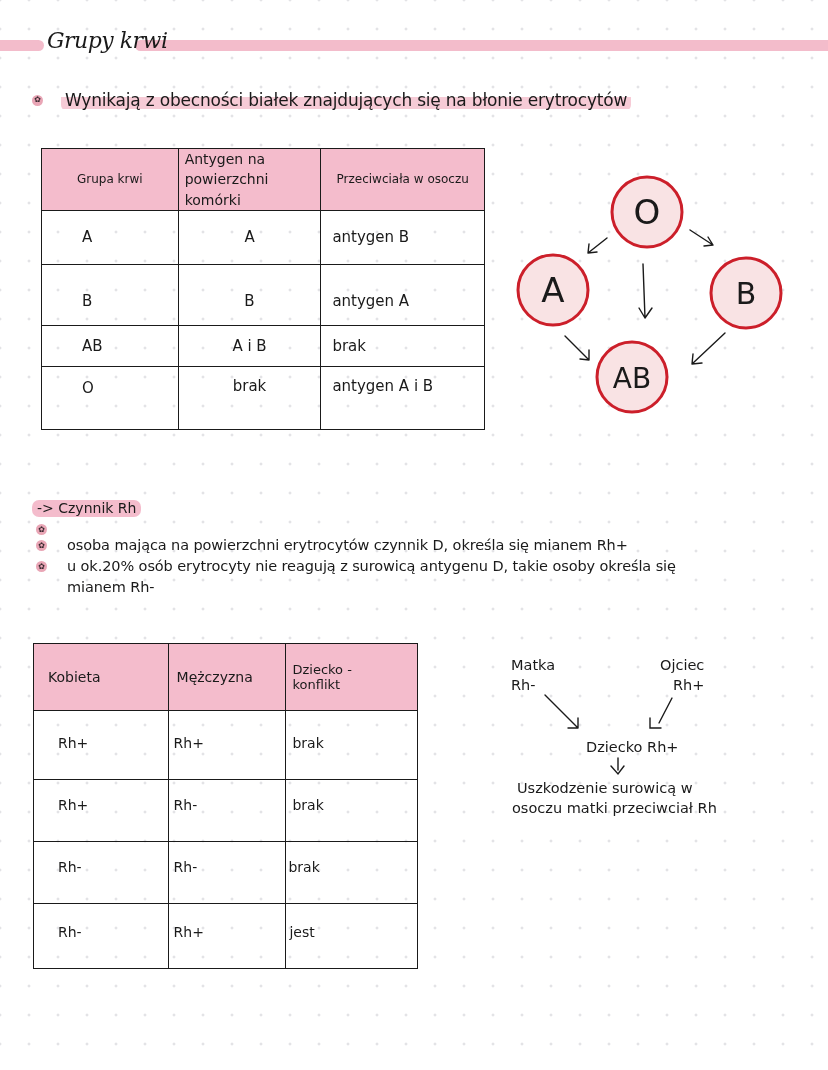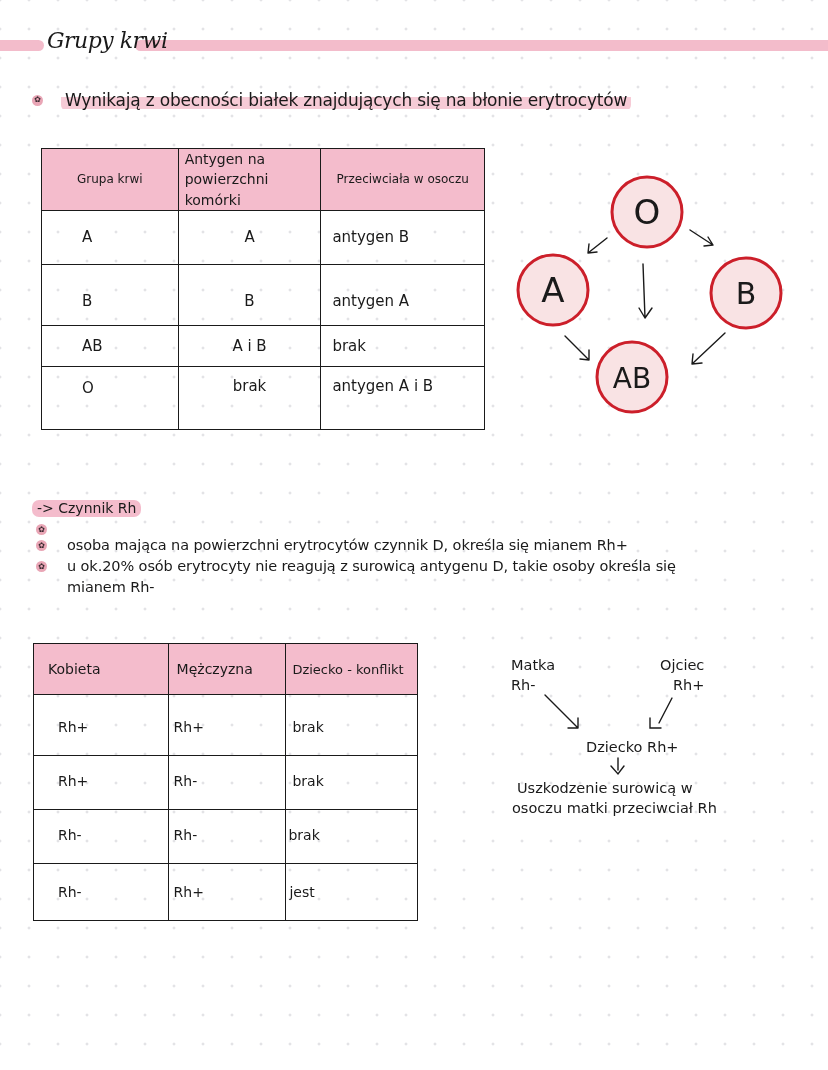--- a/index.html
+++ b/index.html
@@ -41,21 +41,21 @@
   .diagram { left: 500px; top: 160px; width: 300px; height: 260px; }
 
   
   .rh-heading { left: 32px; top: 500px; font-size: 14px; padding: 0 5px; background: #f4bccc; border-radius: 7px; line-height: 17px; }
   .rh-list { left: 36px; top: 519px; width: 760px; margin: 0; padding: 0; list-style: none; }
   .rh-list li { display: flex; align-items: flex-start; font-size: 14.5px; line-height: 21px; letter-spacing: -0.1px; }
   .rh-list .bullet { margin-top: 5px; margin-right: 20px; flex: 0 0 11px; }
 
   
   .t2 { left: 33px; top: 643px; width: 385px; }
-  .t2 td, .t2 th { border: 1.5px solid #1a1a1a; padding: 8px; vertical-align: middle; }
+  .t2 td, .t2 th { border: 1.5px solid #1a1a1a; padding: 16px; vertical-align: middle; }
   .t2 th { height: 34px; font-weight: normal; background: #f4bccc; text-align: left; font-size: 14px; }
   .t2 th.k1 { padding-left: 14px; }
   .t2 th.k2 { padding-left: 8px; }
   .t2 th.k3 { padding-left: 6px; font-size: 13px; }
   .t2 td { font-size: 14px; height: 40px; }
   .t2 .c1 { padding-left: 24px; }
   .t2 .c2 { padding-left: 5px; }
   .t2 .c3 { padding-left: 6px; }
 
   

